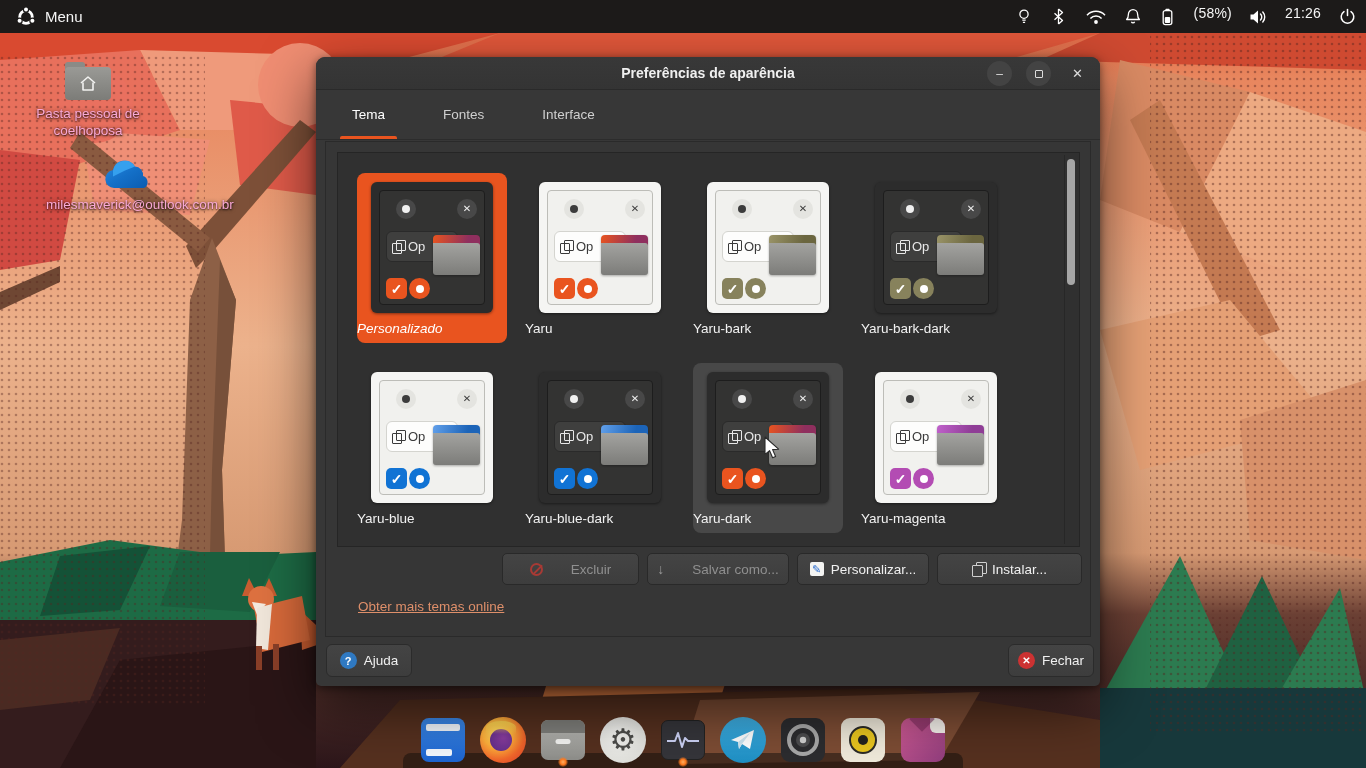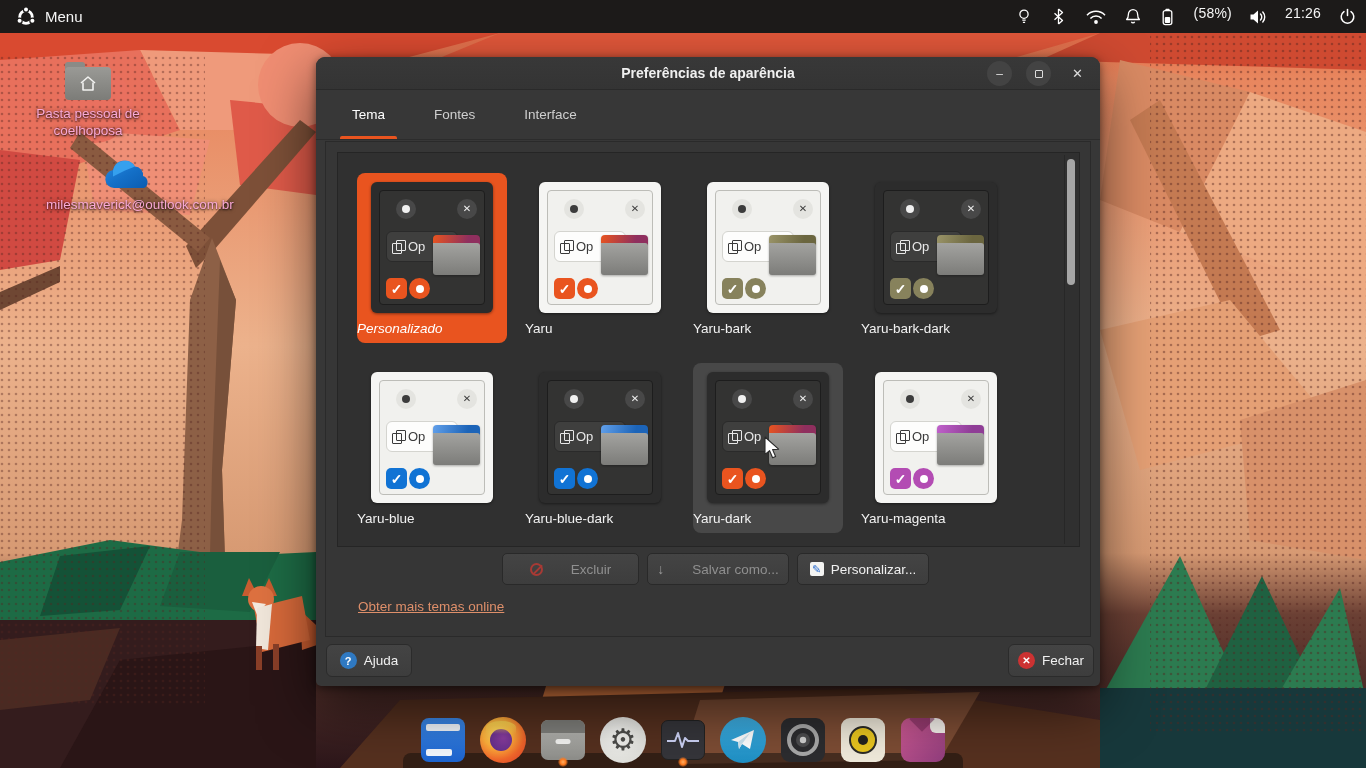--- a/index.html
+++ b/index.html
@@ -33,21 +33,21 @@
             background:#373737; border-radius:9px 9px 5px 5px; box-shadow:0 20px 55px rgba(0,0,0,.6), 0 2px 8px rgba(0,0,0,.5); }
   .titlebar { position:relative; height:33px; border-bottom:1px solid #2a2a2a; border-radius:9px 9px 0 0;
               background:linear-gradient(#383838,#343434); display:flex; align-items:center; justify-content:center; }
   .title { font-size:14px; font-weight:bold; color:#f0f0f0; }
   .win-controls { position:absolute; right:10px; top:4px; display:flex; gap:14px; }
   .win-btn { width:25px; height:25px; border-radius:50%; background:#434343; color:#dcdcdc;
              display:flex; align-items:center; justify-content:center; font-size:12px; }
   .win-btn.close { background:transparent; font-size:13px; }
   .win-btn .sq { width:8px; height:8px; border:1.4px solid #dcdcdc; border-radius:1px; }
 
-  .tabstrip { display:flex; gap:17px; padding:0 20px; height:50px; align-items:stretch; border-bottom:1px solid #2c2c2c; }
+  .tabstrip { display:flex; gap:26px; padding:0 20px; height:50px; align-items:stretch; border-bottom:1px solid #2c2c2c; }
   .tab { display:flex; align-items:center; padding:0 16px; font-size:13.5px; color:#cfcfcf; position:relative; }
   .tab.active { color:#ffffff; }
   .tab.active::after { content:''; position:absolute; left:4px; right:4px; bottom:0; height:3px; background:#e9541f; border-radius:2px 2px 0 0; }
 
   .notebook { position:absolute; left:9px; right:9px; top:84px; height:496px; border:1px solid #2a2a2a; background:#363636; }
 
   .list-frame { position:absolute; left:11px; top:10px; width:743px; height:395px; background:#303030; border:1px solid #252525; }
   .theme-grid { position:absolute; left:19px; top:20px; display:grid; grid-template-columns:repeat(4,150px); grid-auto-rows:170px; column-gap:18px; row-gap:20px; }
 
   .tile { position:relative; width:150px; height:170px; border-radius:8px; }
@@ -528,20 +528,24 @@
           <span>Excluir</span>
         </button>
         <button class="act-btn disabled" style="left:321px;width:142px">
           <span class="down-ico">↓</span>
           <span>Salvar como...</span>
         </button>
         <button class="act-btn" style="left:471px;width:132px">
           <span class="edit-ico">✎</span>
           <span>Personalizar...</span>
         </button>
+        <button class="act-btn" style="left:611px;width:145px">
+          <span class="copy-btn-ico"></span>
+          <span>Instalar...</span>
+        </button>
       </div>
 
       <a class="online-link" href="#">Obter mais temas online</a>
     </div>
 
     <div class="dlg-bottom">
       <button class="pill-btn help-btn">
         <span class="q-ico">?</span>
         <span>Ajuda</span>
       </button>

